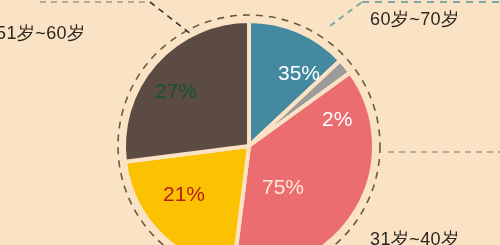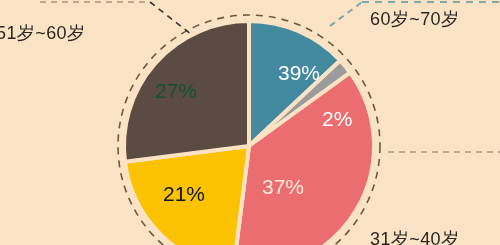--- a/index.html
+++ b/index.html
@@ -46,21 +46,21 @@
     font-size: 21px;
     font-family: "Liberation Sans", "DejaVu Sans", sans-serif;
     white-space: nowrap;
     line-height: 1;
     text-align: center;
   }
   #value-brown  { left: 155px; top: 80px;  color: #14532d; }
   #value-blue   { left: 278px; top: 62px;  color: #FFFFFF; }
   #value-gray   { left: 322px; top: 108px; color: #FFFFFF; }
   #value-red    { left: 262px; top: 176px; color: #FBE9DA; }
-  #value-yellow { left: 163px; top: 183px; color: #0f172a; }
+  #value-yellow { left: 163px; top: 183px; color: #b91c1c; }
 </style>
 </head>
 <body>
 
 <div id="canvas" style="background: rgb(250, 227, 196);">
 
   <svg id="chart-svg" viewBox="0 0 500 245">
 
     <circle cx="249" cy="146" r="131" fill="none" stroke="#6B5A3E" stroke-width="1.6" stroke-dasharray="7 6" stroke-linecap="butt"></circle>
 
@@ -87,21 +87,21 @@
 
   <div class="cat-label" id="label-51-60">51岁~60岁</div>
 
   <div class="cat-label" id="label-60-70">60岁~70岁</div>
 
 
   <div class="cat-label" id="label-31-40">31岁~40岁</div>
 
   <div class="slice-value" id="value-brown">27%</div>
 
-  <div class="slice-value" id="value-blue">39%</div>
+  <div class="slice-value" id="value-blue">35%</div>
 
   <div class="slice-value" id="value-gray">2%</div>
 
-  <div class="slice-value" id="value-red">37%</div>
+  <div class="slice-value" id="value-red">75%</div>
 
   <div class="slice-value" id="value-yellow">21%</div>
 
 </div>
 
 </body></html>

